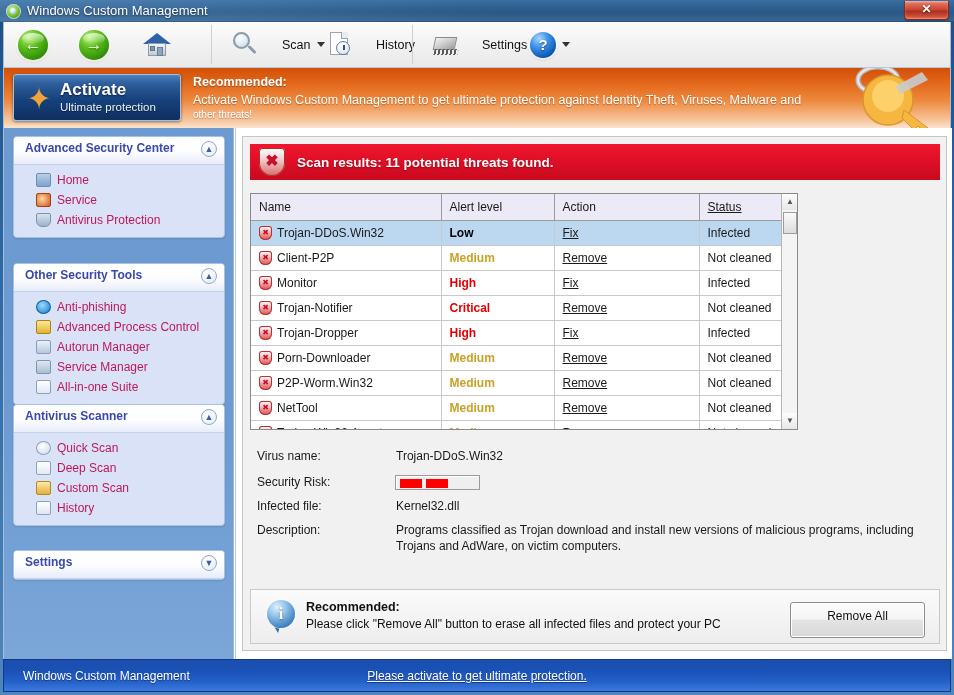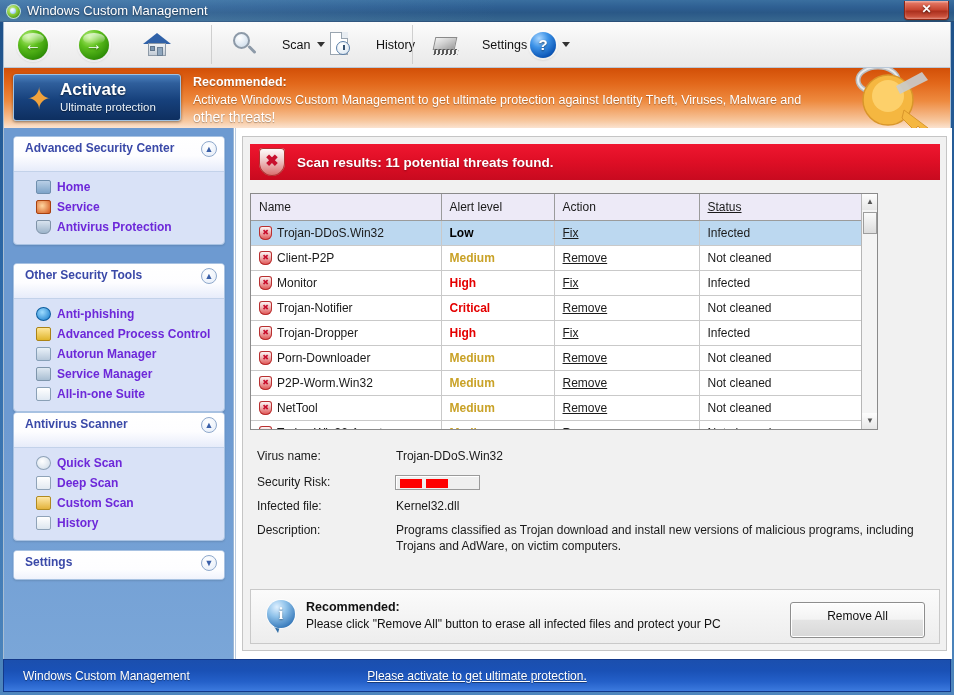--- a/index.html
+++ b/index.html
@@ -217,21 +217,21 @@
     color:#ffffff; font-size:12.5px; font-weight:bold;
     text-shadow: 0 1px 1px rgba(0,0,0,.35);
   }
   #banner-line1{
     position:absolute; left:189px; top:25px;
     color:#ffffff; font-size:12.5px;
     text-shadow: 0 1px 1px rgba(0,0,0,.3);
   }
   #banner-line2{
     position:absolute; left:189px; top:41px;
-    color:#ffffff; font-size:14px;
+    color:#ffffff; font-size:10px;
     text-shadow: 0 1px 1px rgba(0,0,0,.3);
   }
   #banner-key{
     position:absolute; right:4px; top:-2px; width:110px; height:66px;
   }
 
   
   #body-area{
     position:absolute; left:3px; top:128px;
     width:948px; height:531px;
@@ -245,21 +245,21 @@
   }
   .panel{
     position:absolute; left:9px; width:212px;
     border:1px solid #a8c2e2;
     border-radius:4px;
     background:#d9e2f7;
     box-shadow: 0 1px 2px rgba(0,0,0,.12);
     overflow:hidden;
   }
   .panel-head{
-    height:35px;
+    height:28px;
     background: linear-gradient(180deg,#ffffff 0%, #fdfdff 55%, #e7ecfa 100%);
     border-bottom:1px solid #c3d2ea;
     position:relative;
   }
   .panel-title{
     position:absolute; left:11px; top:4px;
     font-size:12px; font-weight:bold; color:#3a49a8;
   }
   .panel-toggle{
     position:absolute; right:7px; top:4px;
@@ -271,21 +271,21 @@
   }
   .panel-items{ padding: 5px 0 7px 0; }
   .nav-item{
     height:20px; display:flex; align-items:center;
     padding-left:22px; cursor:pointer;
   }
   .nav-ico{
     width:15px; height:14px; margin-right:6px; flex:0 0 auto;
     border-radius:2px; position:relative;
   }
-  .nav-label{ color:#6d28d9; font-size:12px;font-weight:bold; }
+  .nav-label{ color:#be185d; font-size:12px; }
 
   
   .ic-home{background:linear-gradient(180deg,#b9cfe6,#7ea4c9); border:1px solid #6f8fae;}
   .ic-fire{background:radial-gradient(circle at 40% 40%, #ffd7a0, #d2551c); border:1px solid #a8410f;}
   .ic-upd{background:linear-gradient(180deg,#fff0b0,#e0a93a); border:1px solid #b3831f;}
   .ic-shield{background:linear-gradient(180deg,#d8e3ef,#9db4ca); border:1px solid #7f93a8; border-radius:2px 2px 6px 6px;}
   .ic-ie{background:radial-gradient(circle at 40% 35%, #9ddcff, #1277c9); border:1px solid #0b5d9e; border-radius:50%;}
   .ic-key{background:linear-gradient(180deg,#ffe79a,#e0b52c); border:1px solid #ab8316;}
   .ic-auto{background:linear-gradient(180deg,#e9f1f9,#b7c8da); border:1px solid #87a0b8;}
   .ic-svc{background:linear-gradient(180deg,#dfe8f2,#a9bed2); border:1px solid #7e95ab;}
@@ -328,21 +328,21 @@
     color:#c8102e; font-size:16px; font-weight:bold; line-height:26px; text-align:center;
   }
   #alert-text{
     margin-left:12px; color:#fff; font-size:13.5px; font-weight:bold;
     text-shadow: 0 1px 2px rgba(0,0,0,.35);
   }
 
   
   #table-wrap{
     position:absolute; left:7px; top:56px;
-    width:628px; height:237px;
+    width:548px; height:237px;
     background:#fff; border:1px solid #8a8a8a;
     overflow:hidden;
   }
   table#threats{
     border-collapse:collapse; width:673px; table-layout:fixed;
   }
   #threats th{
     background:#edeaf7; border-right:1px solid #9b9b9b; border-bottom:1px solid #9b9b9b;
     font-weight:normal; font-size:12px; text-align:left;
     padding:5px 0 5px 8px; color:#1a1a1a; height:26px;
@@ -618,21 +618,21 @@
             <span class="nav-ico ic-svc"></span>
             <span class="nav-label">Service Manager</span>
           </div>
           <div class="nav-item">
             <span class="nav-ico ic-suite"></span>
             <span class="nav-label">All-in-one Suite</span>
           </div>
         </div>
       </div>
 
-      <div class="panel" style="top:284px;">
+      <div class="panel" style="top:276px;">
         <div class="panel-head">
           <div class="panel-title">Antivirus Scanner</div>
           <div class="panel-toggle">▲</div>
         </div>
         <div class="panel-items">
           <div class="nav-item">
             <span class="nav-ico ic-qscan"></span>
             <span class="nav-label">Quick Scan</span>
           </div>
           <div class="nav-item">

